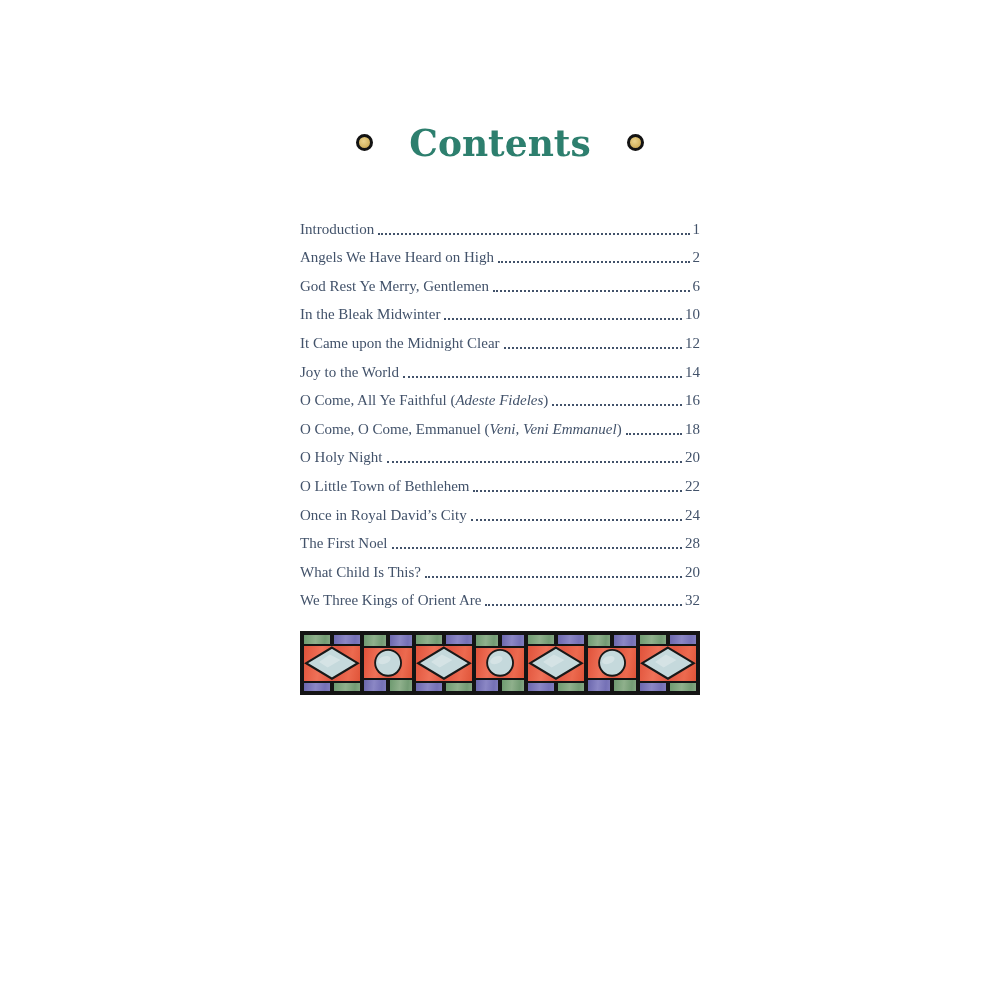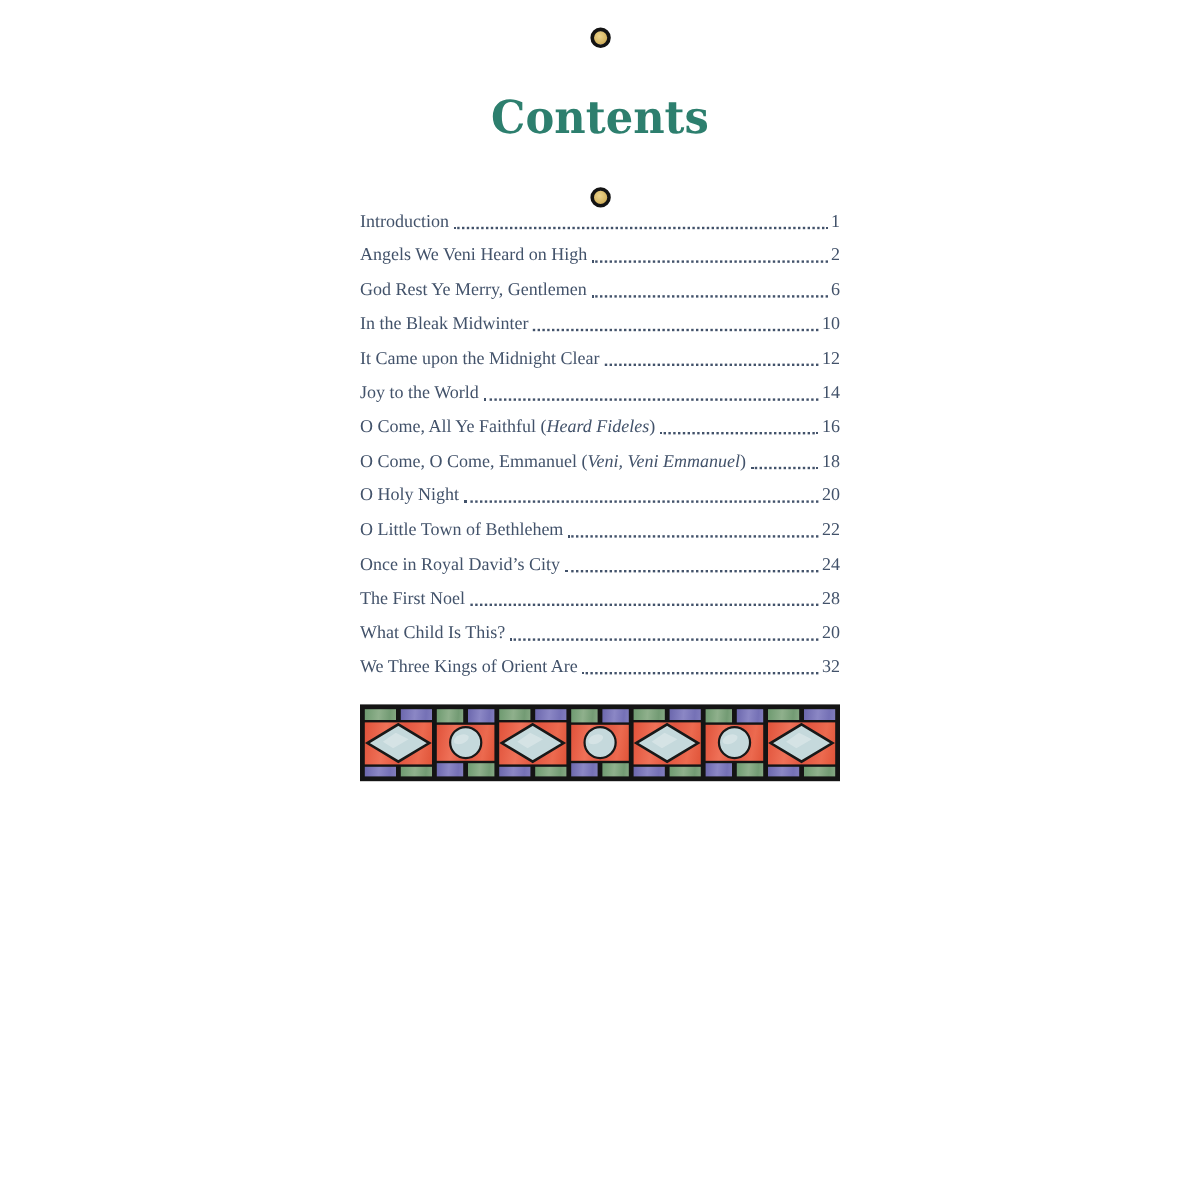--- a/index.html
+++ b/index.html
@@ -16,27 +16,26 @@
     height: 1000px;
     position: relative;
   }
   .page {
     width: 400px;
     margin: 0 auto;
   }
 
   
   .title-row {
-    margin-top: 76px;
+    margin-top: 120px;
     display: flex;
     align-items: center;
     justify-content: center;
     gap: 36px;
     height: 44px;
-    flex-direction: column;
   }
   .gold-dot {
     width: 11px;
     height: 11px;
     border-radius: 50%;
     background: radial-gradient(circle at 42% 38%, #ecd48e, #d8b967 55%, #c09a45 100%);
     border: 3px solid #131313;
     flex: 0 0 auto;
   }
   h1.page-title {
@@ -140,21 +139,21 @@
       <span class="gold-dot"></span>
     </div>
 
     <div class="toc" id="toc">
         <div class="row">
           <span class="t">Introduction </span>
           <span class="leader"></span>
           <span class="num">1</span>
         </div>
         <div class="row">
-          <span class="t">Angels We Veni Heard on High </span>
+          <span class="t">Angels We Have Heard on High </span>
           <span class="leader"></span>
           <span class="num">2</span>
         </div>
         <div class="row">
           <span class="t">God Rest Ye Merry, Gentlemen </span>
           <span class="leader"></span>
           <span class="num">6</span>
         </div>
         <div class="row">
           <span class="t">In the Bleak Midwinter</span>
@@ -165,21 +164,21 @@
           <span class="t">It Came upon the Midnight Clear </span>
           <span class="leader"></span>
           <span class="num">12</span>
         </div>
         <div class="row">
           <span class="t">Joy to the World</span>
           <span class="leader"></span>
           <span class="num">14</span>
         </div>
         <div class="row">
-          <span class="t">O Come, All Ye Faithful (<i>Heard Fideles</i>) </span>
+          <span class="t">O Come, All Ye Faithful (<i>Adeste Fideles</i>) </span>
           <span class="leader"></span>
           <span class="num">16</span>
         </div>
         <div class="row">
           <span class="t">O Come, O Come, Emmanuel (<i>Veni, Veni Emmanuel</i>)</span>
           <span class="leader"></span>
           <span class="num">18</span>
         </div>
         <div class="row">
           <span class="t">O Holy Night</span>

